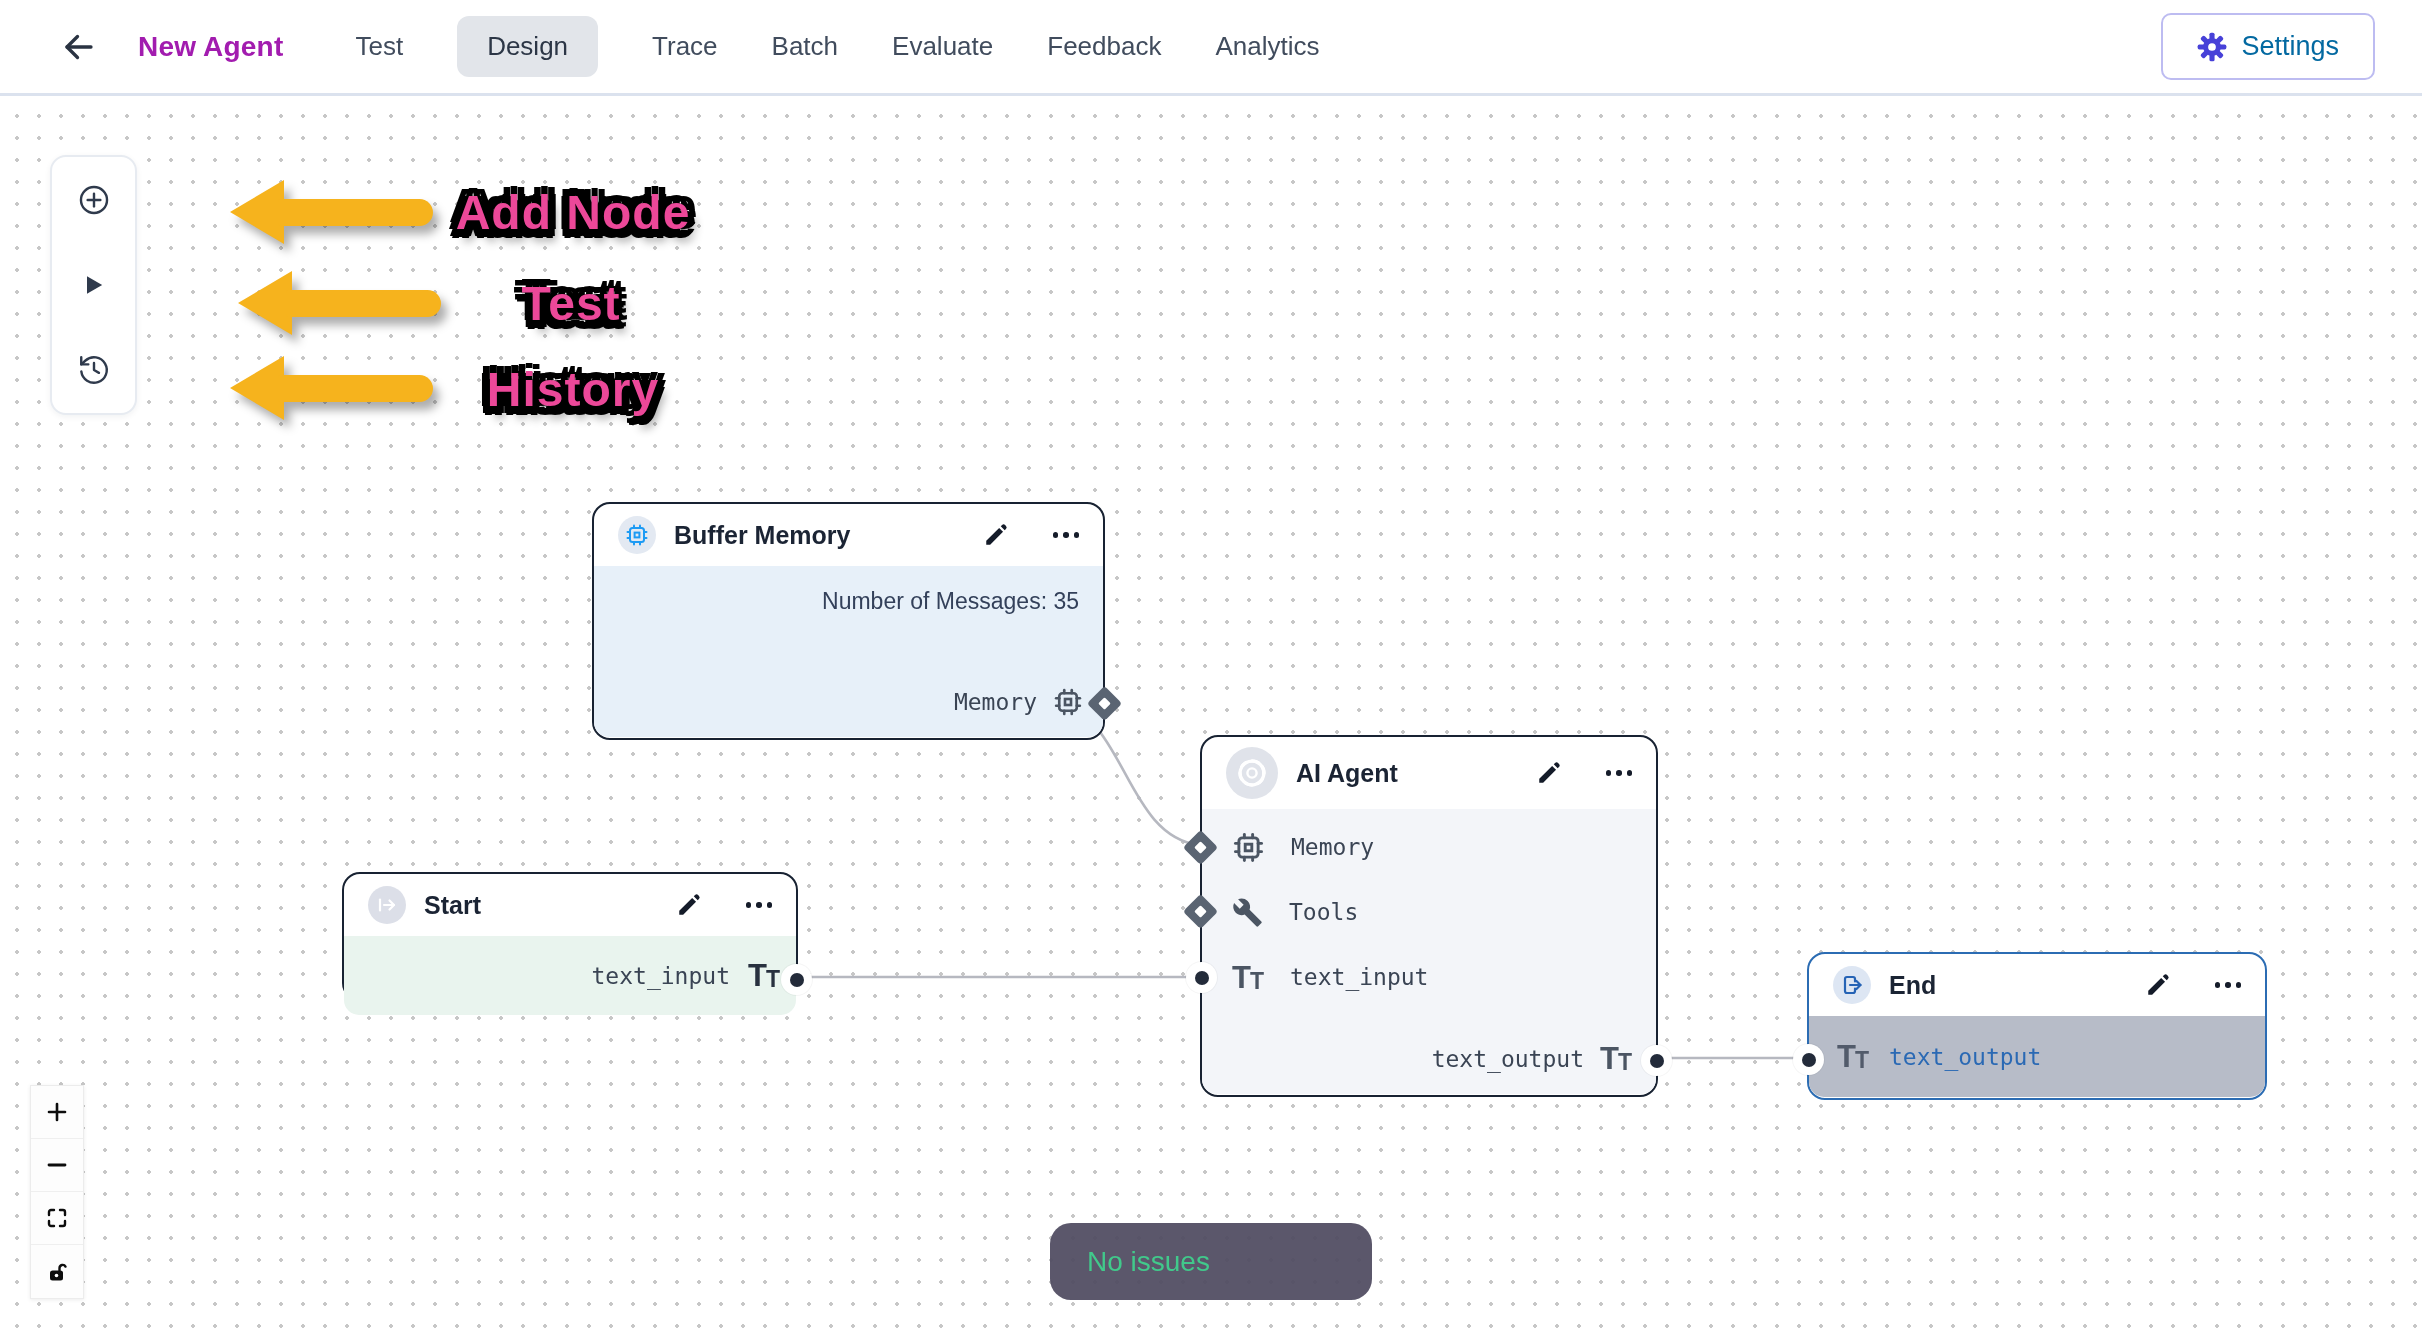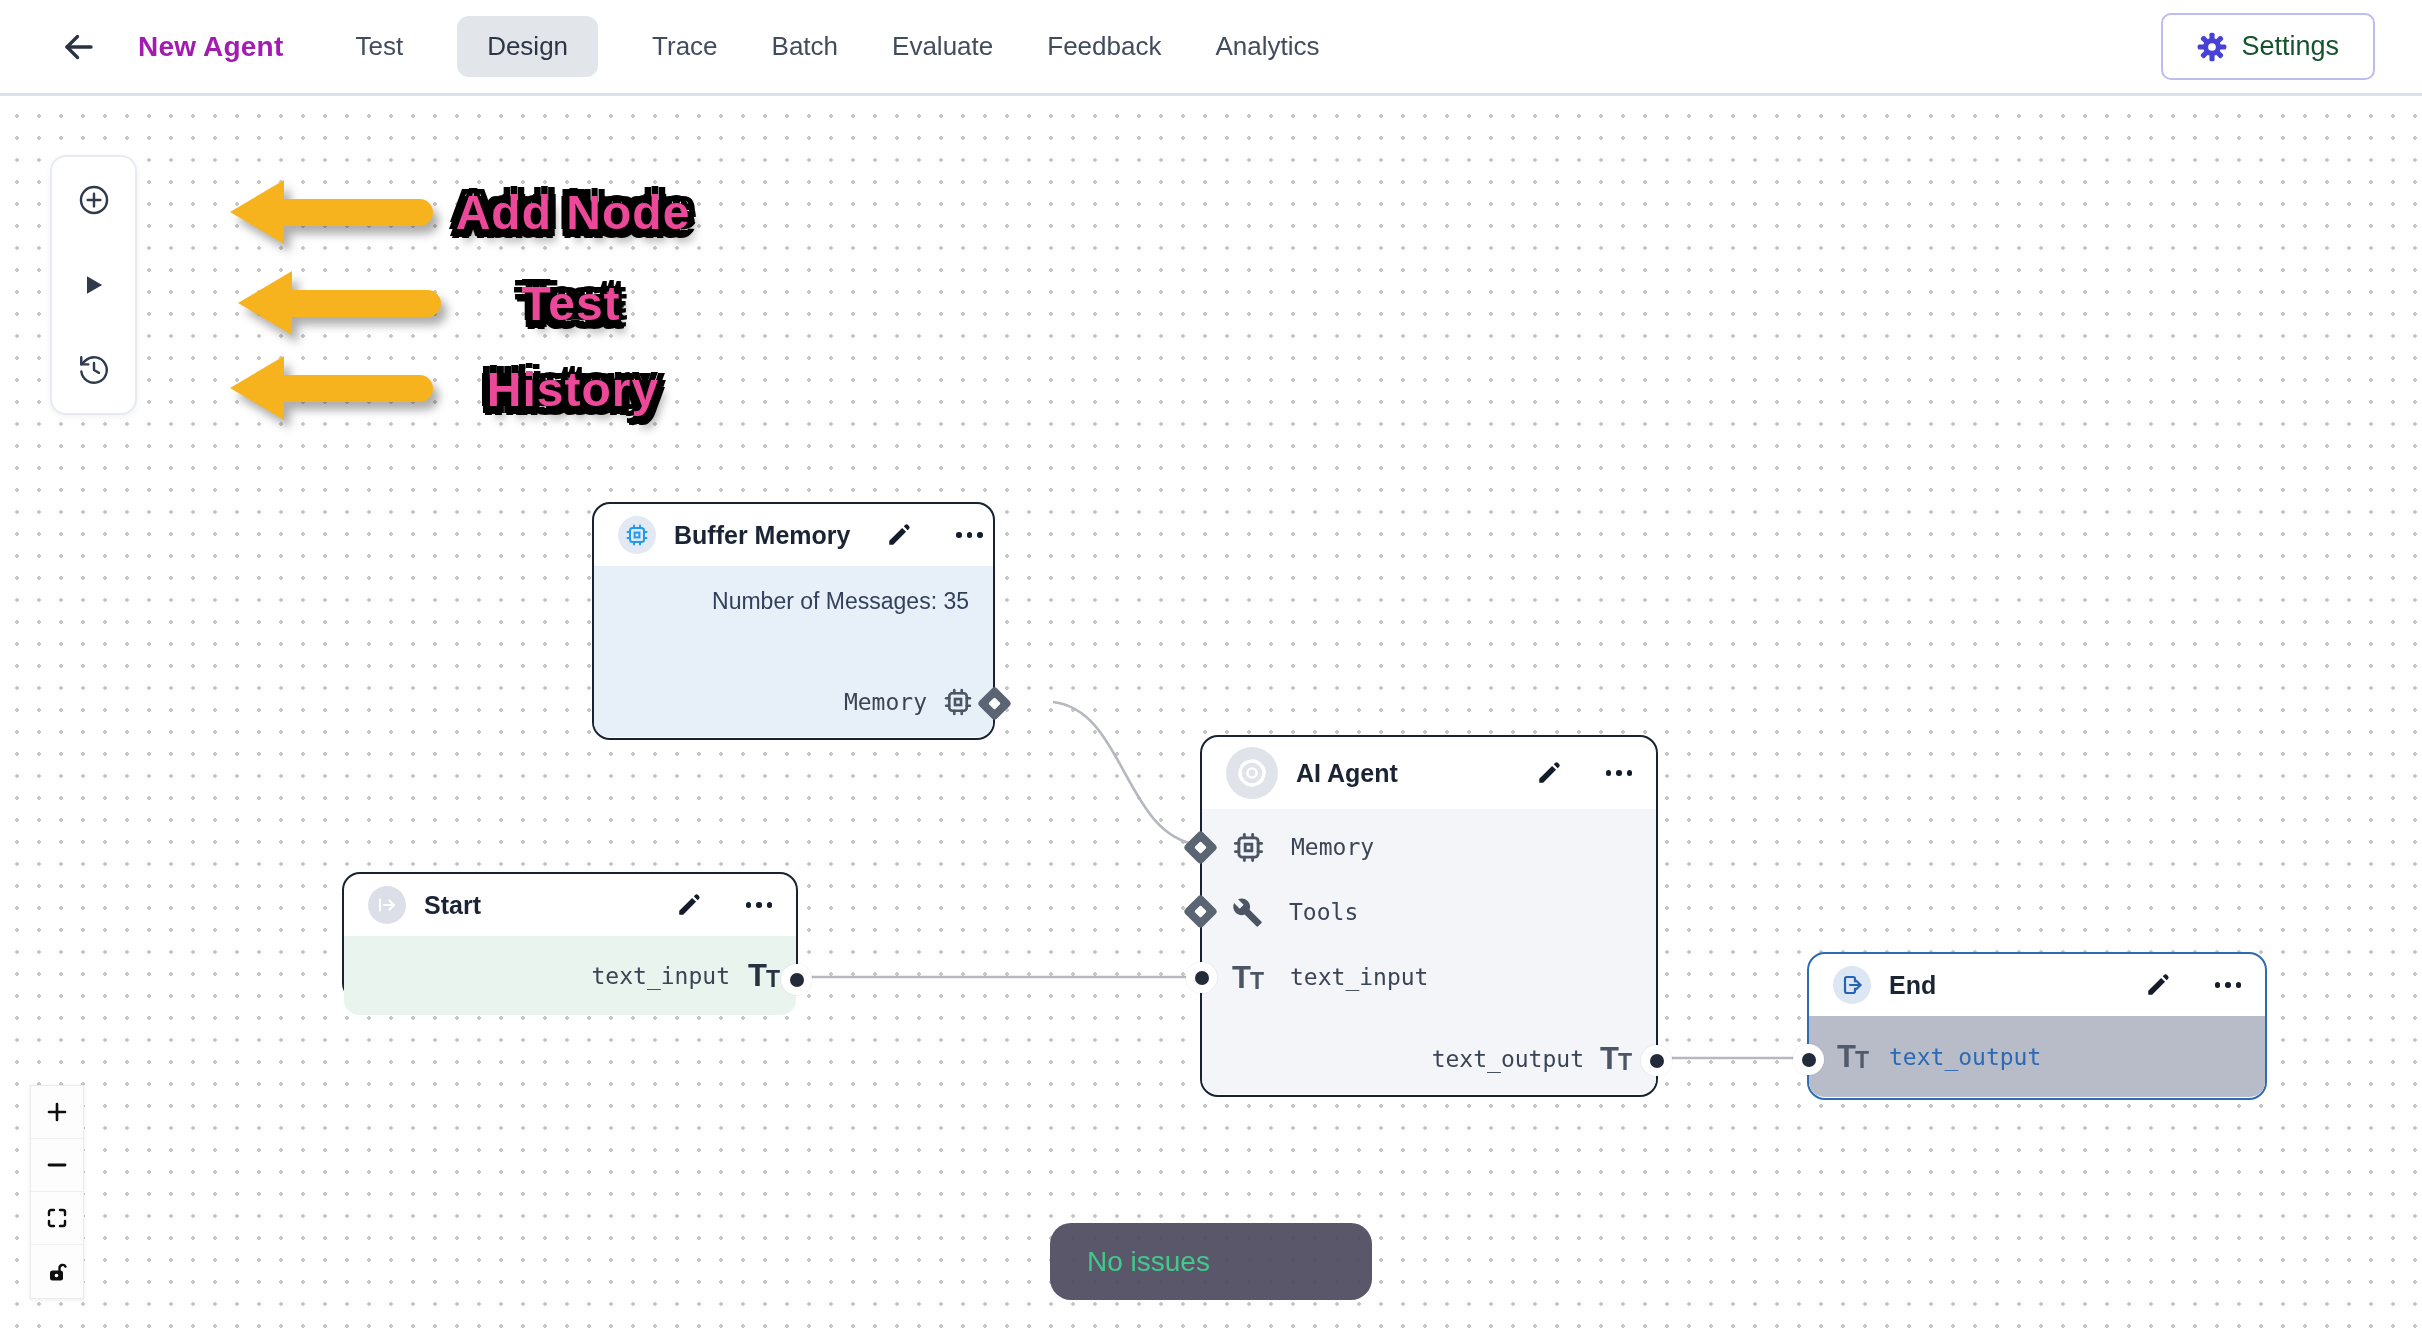--- a/index.html
+++ b/index.html
@@ -10,21 +10,21 @@
   
   .navbar { position:absolute; left:0; top:0; width:100%; height:96px; background:#fff;
             border-bottom:3px solid #dbe2ee; display:flex; align-items:center; padding:0 47px 0 56px; z-index:50; }
   .back-btn { width:46px; height:46px; display:flex; align-items:center; justify-content:center; cursor:pointer; }
   .nav-title { font-size:28px; font-weight:700; color:#a21caf; margin-left:36px; letter-spacing:.2px; }
   .tabs { display:flex; align-items:center; margin-left:72px; gap:54px; }
   .tab { font-size:26px; color:#414c5d; cursor:pointer; white-space:nowrap; }
   .tab.active { background:#e2e5ea; color:#2c3646; padding:15px 30px; border-radius:12px; }
   .nav-right { margin-left:auto; display:flex; align-items:center; gap:16px; }
   .btn-settings { display:flex; align-items:center; gap:14px; height:67px; padding:0 34px;
-                  border:2px solid #bdbcf1; border-radius:10px; background:#fff; color:#14532d;
+                  border:2px solid #bdbcf1; border-radius:10px; background:#fff; color:#0369a1;
                   font-size:27px; cursor:pointer; }
   .btn-publish { display:flex; align-items:center; gap:15px; height:67px; padding:0 32px;
                  border-radius:10px; background:#4d3cd8; color:#fff; font-size:27px; cursor:pointer; }
 
   
   .canvas-bg { position:absolute; left:0; top:99px; right:0; bottom:0;
                background-color:#fff;
                background-image:radial-gradient(#c7c7c7 1.9px, transparent 2.1px);
                background-size:22px 22px; background-position:6px 6px; }
   .edges { position:absolute; left:0; top:0; width:2422px; height:1332px; z-index:5; pointer-events:none; }
@@ -75,21 +75,21 @@
 
   .diamond { position:absolute; width:25px; height:25px; background:#5a6472; border-radius:4px;
              transform:rotate(45deg); z-index:15; display:flex; align-items:center; justify-content:center; cursor:crosshair; }
   .diamond::after { content:""; width:9px; height:9px; background:#fff; border-radius:1.5px; }
   .cdot { position:absolute; width:31px; height:31px; background:#fff; border-radius:50%; z-index:15;
           display:flex; align-items:center; justify-content:center; cursor:crosshair;
           box-shadow:0 0 0 1px rgba(0,0,0,.04); }
   .cdot::after { content:""; width:14px; height:14px; background:#232b3a; border-radius:50%; }
 
   
-  .node-buffer { left:592px; top:502px; width:403px; height:238px; }
+  .node-buffer { left:592px; top:502px; width:513px; height:238px; }
   .node-buffer .node-header { height:62px; }
   .node-buffer .node-body { position:relative; height:171px; background:#e7f0f9; border-radius:0 0 15px 15px; padding:22px 24px; }
   .cfg-text { font-size:23px; color:#33405a;text-align:right; }
   .port-row-br { position:absolute; right:20px; bottom:20px; display:flex; align-items:center; gap:16px; }
   .port-label { font-size:23px; color:#3a4454; }
 
   
   .node-agent { left:1200px; top:735px; width:458px; height:362px; }
   .node-agent .node-header { height:72px; }
   .node-agent .node-body { position:relative; height:285px; background:#f3f5f9; border-radius:0 0 15px 15px; }

